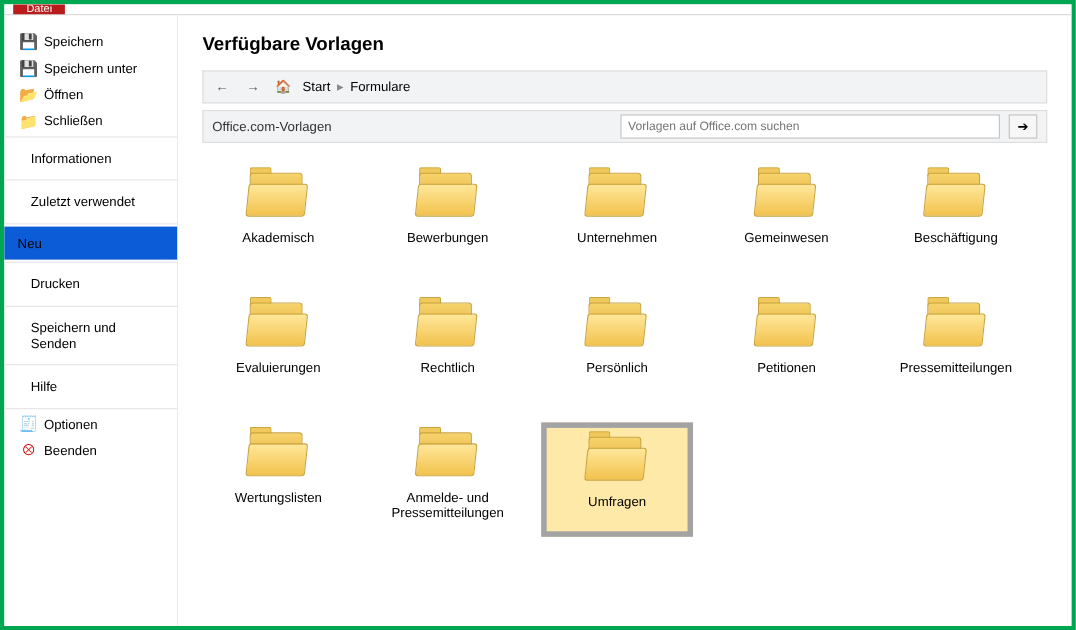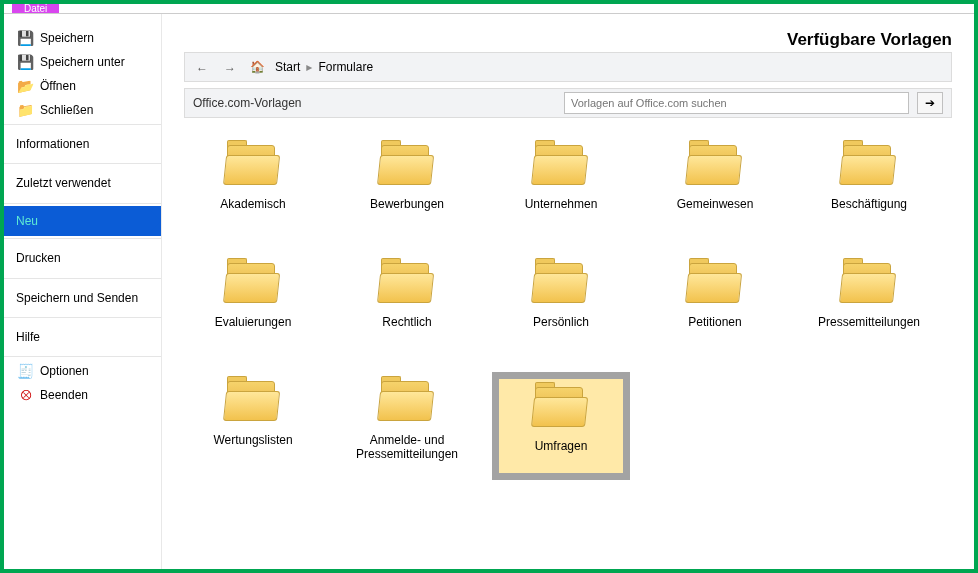--- a/index.html
+++ b/index.html
@@ -1,43 +1,43 @@
 <!DOCTYPE html>
 <html><head>
 <meta charset="utf-8">
 <style>
 * { margin: 0; padding: 0; box-sizing: border-box; font-family: "Segoe UI", Tahoma, sans-serif; }
 body { background: #00a651; padding: 4px; width: 978px; height: 573px; overflow: hidden; }
 .window { background: #fff; width: 100%; height: 100%; display: flex; flex-direction: column; }
 .top-ribbon { height: 10px; background: #fff; border-bottom: 1px solid #ccc; display: flex; gap: 20px; padding-left: 8px; align-items: center; overflow: hidden; }
-.datei-tab { background: #d946ef; color: #fff; padding: 1px 12px; font-size: 10px; }
+.datei-tab { background: #b91c1c; color: #fff; padding: 1px 12px; font-size: 10px; }
 .body { flex: 1; display: flex; min-height: 0; }
 .sidebar { width: 158px; background: #fff; border-right: 1px solid #e8e8e8; padding-top: 12px; font-size: 12px; color: #000; }
 .sidebar-item { display: flex; align-items: center; gap: 6px; padding: 4px 12px; cursor: pointer; line-height: 1.2; }
 .sidebar-item.icon-item { padding-left: 14px; }
-.sidebar-item.noicon { padding: 10px 12px; }
-.sidebar-item.selected { background: #0b5cd6; color: #5eead4; position: relative; padding: 8px 12px; }
+.sidebar-item.noicon { padding: 10px 24px; }
+.sidebar-item.selected { background: #0b5cd6; color: #000000; position: relative; padding: 8px 12px; }
 .sidebar-item.selected::after {
   content: ""; position: absolute; right: -12px; top: 50%; transform: translateY(-50%);
   border: 12px solid transparent; border-left-color: #0b5cd6;
 }
 .sidebar-sep { height: 1px; background: #e5e5e5; margin: 2px 0; }
 .icon16 { width: 16px; height: 16px; display: inline-flex; align-items: center; justify-content: center; font-size: 14px; }
 .main { flex: 1; background: #fff; padding: 16px 22px; overflow: auto; }
-.main h1 { font-size: 17px; font-weight: 600; margin-bottom: 2px; text-align: right; }
+.main h1 { font-size: 17px; font-weight: 600; margin-bottom: 14px; }
 .breadcrumb-bar { background: #f2f3f5; border: 1px solid #dcdcdc; height: 30px; display: flex; align-items: center; gap: 6px; padding: 0 6px; font-size: 12px; margin-bottom: 6px; }
 .bc-btn { width: 22px; height: 22px; display: inline-flex; align-items: center; justify-content: center; font-size: 12px; color: #555; border-radius: 2px; cursor: pointer; }
 .bc-sep { color: #888; }
 .office-bar { display: flex; align-items: center; gap: 8px; margin-bottom: 18px; background: #f2f3f5; border: 1px solid #dcdcdc; height: 30px; padding: 0 8px; }
 .office-label { font-size: 12px; color: #333; flex: 0 0 auto; }
 .search-input { flex: 1; margin-left: auto; max-width: 345px; height: 22px; border: 1px solid #c0c0c0; padding: 0 6px; font-size: 11px; color: #888; background: #fff; }
 .go-btn { width: 26px; height: 22px; border: 1px solid #c0c0c0; background: #f7f7f7; display: inline-flex; align-items: center; justify-content: center; font-size: 12px; cursor: pointer; }
 .folder-grid { display: grid; grid-template-columns: repeat(5, 138px); gap: 22px 16px; }
 .folder-item { display: flex; flex-direction: column; align-items: center; text-align: center; font-size: 12px; padding: 6px; cursor: pointer; border: 1px solid transparent; }
-.folder-item.selected { background: #ffe9a8; border: 7px solid #a3a3a3; }
+.folder-item.selected { background: #ffe9a8; border: 5px solid #a3a3a3; }
 .folder-icon { width: 60px; height: 48px; position: relative; margin-bottom: 6px; }
 .folder-back { position: absolute; left: 4px; top: 2px; width: 48px; height: 36px; background: linear-gradient(#f6d36b, #e2a93a); border: 1px solid #caa43e; border-radius: 3px; }
 .folder-tab { position: absolute; left: 4px; top: -3px; width: 20px; height: 8px; background: #f0c95d; border: 1px solid #caa43e; border-bottom: none; border-radius: 2px 2px 0 0; }
 .folder-front { position: absolute; left: 0px; top: 12px; width: 54px; height: 30px; background: linear-gradient(#ffe79a, #f2c24d); border: 1px solid #caa43e; border-radius: 3px; transform: skewX(-6deg); transform-origin: bottom left; }
 .folder-label { line-height: 1.2; min-height: 28px; }
 </style>
 </head>
 <body>
 
 <div class="window">

